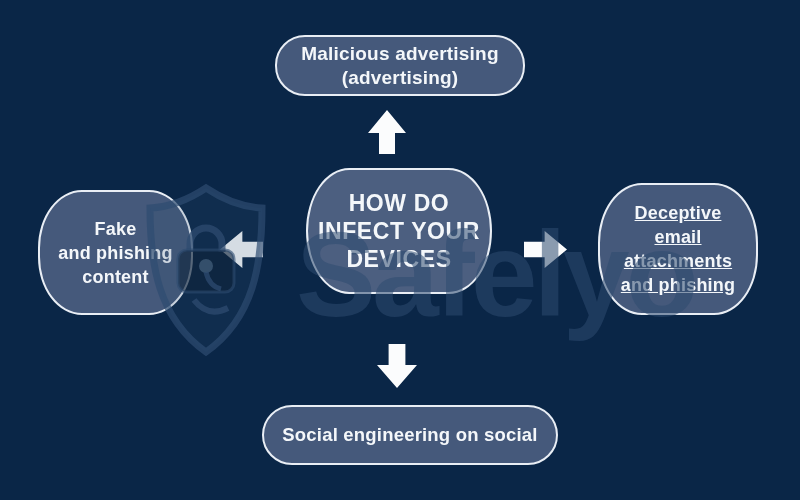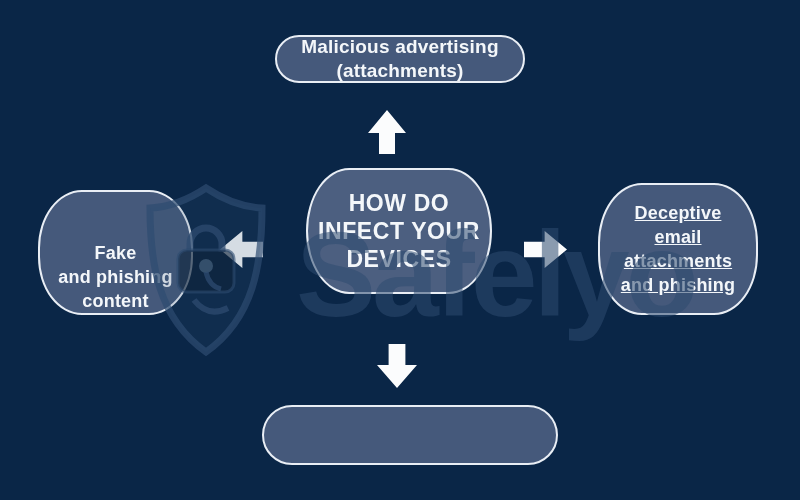--- a/index.html
+++ b/index.html
@@ -27,36 +27,36 @@
     display: flex;
     flex-direction: column;
     align-items: center;
     justify-content: center;
     text-align: center;
     letter-spacing: 0.2px;
   }
   .node .line { white-space: nowrap; }
 
   .node-top {
-    left: 275px; top: 35px; width: 250px; height: 48px;
+    left: 275px; top: 35px; width: 250px; height: 61px;
     border-radius: 30px;
     font-size: 19px; line-height: 24px;
   }
   .node-center {
     left: 306px; top: 168px; width: 186px; height: 126px;
     border-radius: 48px / 70px;
     background: var(--center-fill, #4c5f80);
     font-size: 23px; line-height: 28px;
     letter-spacing: 0.6px;
   }
   .node-center .green { color: var(--accent-green, #28b270); }
   .node-left {
     left: 38px; top: 190px; width: 155px; height: 125px;
     border-radius: 44px / 58px;
-    font-size: 18px; line-height: 24px; justify-content: flex-end;
+    font-size: 18px; line-height: 24px;
   }
   .node-right {
     left: 598px; top: 183px; width: 160px; height: 132px;
     border-radius: 44px / 60px;
     font-size: 18px; line-height: 24px; text-decoration: underline;
   }
   .node-bottom {
     left: 262px; top: 405px; width: 296px; height: 60px;
     border-radius: 30px;
     font-size: 18.5px; line-height: 24px;
@@ -116,21 +116,21 @@
     letter-spacing: -4px;
   }
 </style>
 </head>
 <body>
 
 <div class="canvas">
 
   <div class="node node-top">
     <div class="line">Malicious advertising</div>
-    <div class="line">(attachments)</div>
+    <div class="line">(advertising)</div>
   </div>
 
   <div class="arrow arrow-up"></div>
 
   <div class="node node-center">
     <div class="line">HOW DO</div>
     <div class="line">INFECT YOUR</div>
     <div class="line">DEVICES</div>
   </div>
 
@@ -147,20 +147,21 @@
   <div class="node node-right">
     <div class="line">Deceptive</div>
     <div class="line">email</div>
     <div class="line">attachments</div>
     <div class="line">and phishing</div>
   </div>
 
   <div class="arrow arrow-down"></div>
 
   <div class="node node-bottom">
+    <div class="line">Social engineering on social</div>
   </div>
 
   <svg class="watermark" viewBox="0 0 800 500">
     <g>
       <path class="wm-shield" d="M206 188 C224 200 244 207 262 208 C262 264 254 318 206 352 C158 318 150 264 150 208 C168 207 188 200 206 188 Z"></path>
       <path class="wm-stroke" stroke-width="7" d="M190 252 v-8 a16 16 0 0 1 32 0 v8"></path>
       <rect class="wm-dark-fill" x="178" y="250" width="56" height="42" rx="9"></rect>
       <circle class="wm-keyhole" cx="206" cy="266" r="7"></circle>
       <path class="wm-stroke" stroke-width="5" d="M206 272 q3 14 15 17"></path>
       <path class="wm-stroke" stroke-width="6" d="M194 300 q14 18 34 8"></path>

